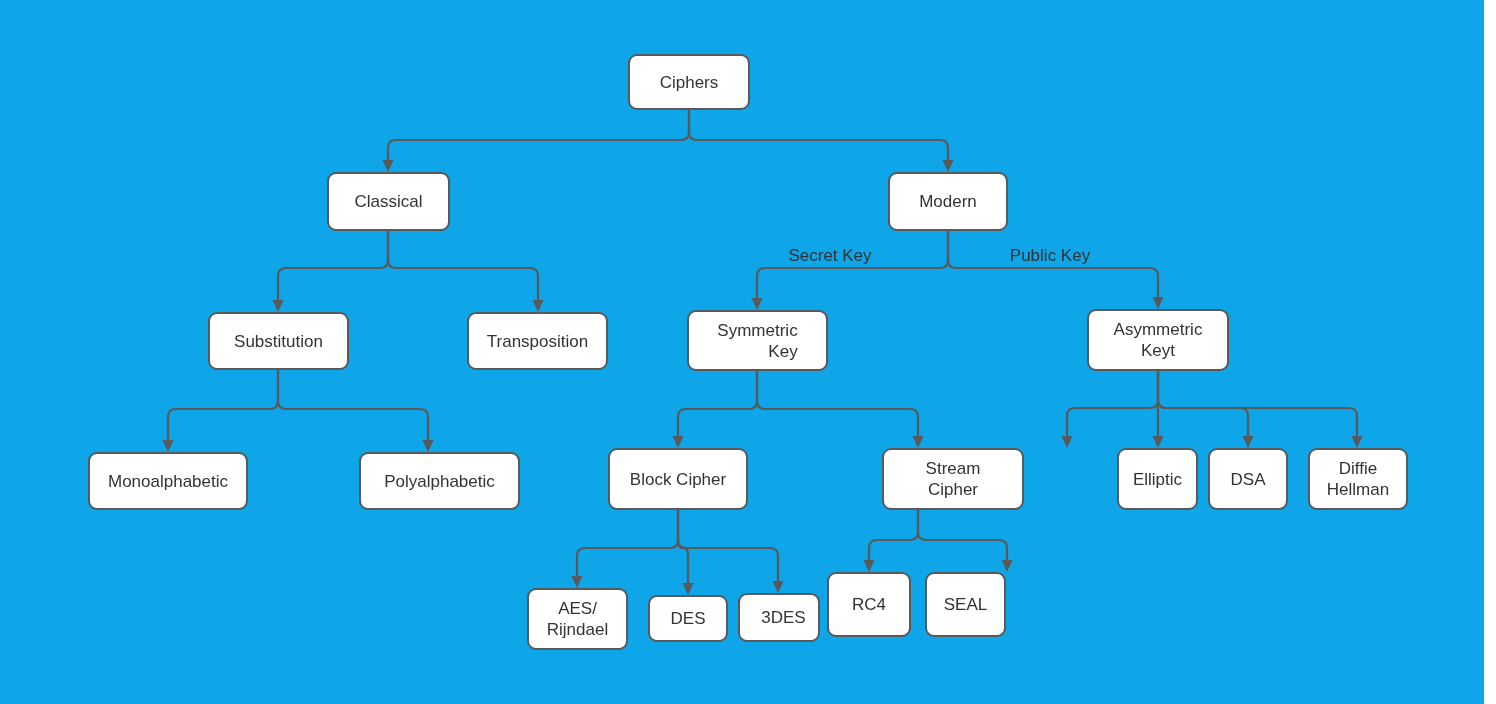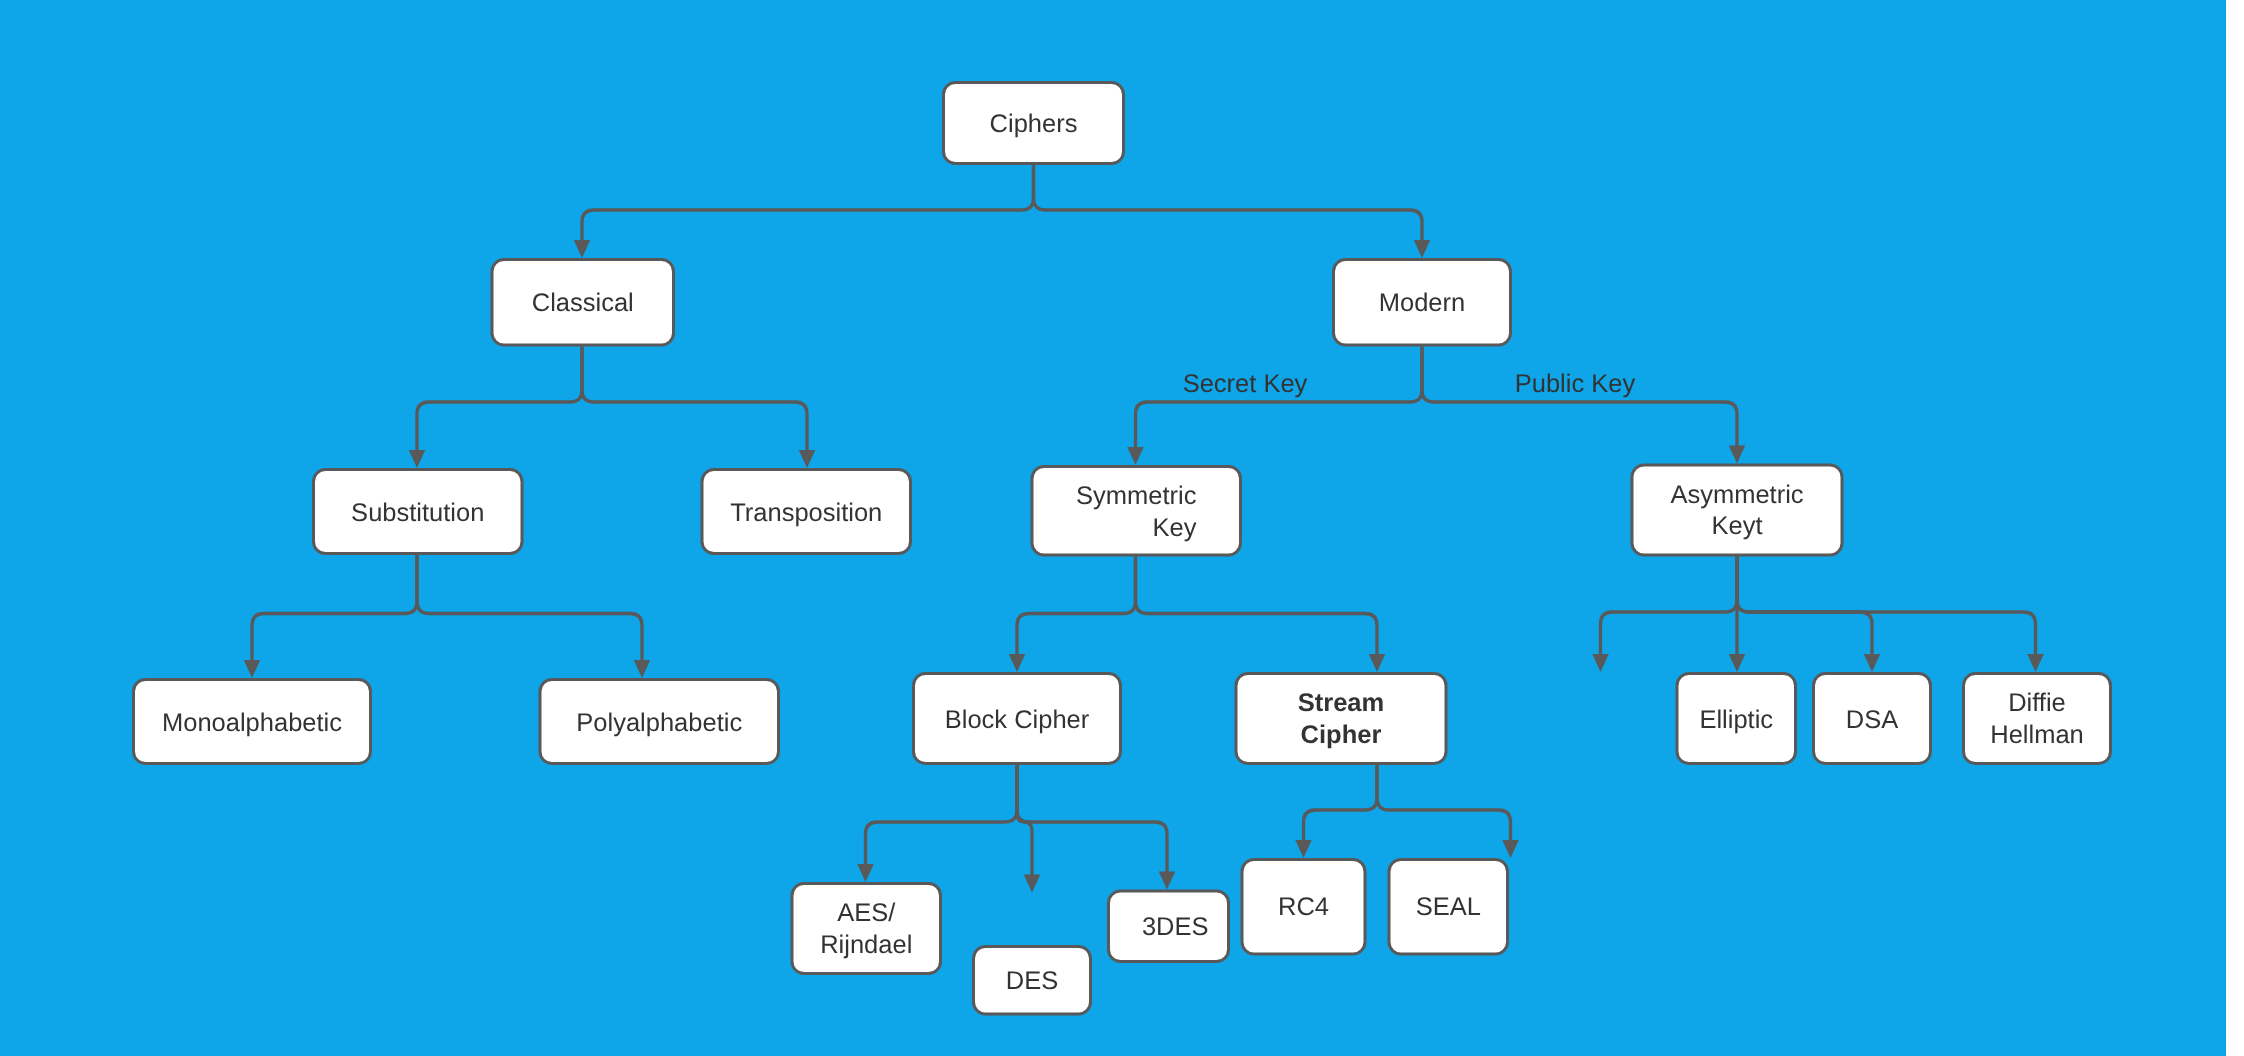--- a/index.html
+++ b/index.html
@@ -135,35 +135,35 @@
 
   <div class="node" style="left:1087px;top:309px;width:142px;height:62px;">Asymmetric
 Keyt</div>
 
   <div class="node" style="left:88px;top:452px;width:160px;height:58px;">Monoalphabetic</div>
 
   <div class="node" style="left:347px;top:452px;width:161px;height:58px;margin-left:12px;">Polyalphabetic</div>
 
   <div class="node" style="left:608px;top:448px;width:140px;height:62px;">Block Cipher</div>
 
-  <div class="node" style="left:823px;top:448px;width:142px;height:62px;font-weight:bold;">Stream
+  <div class="node" style="left:882px;top:448px;width:142px;height:62px;">Stream
 Cipher</div>
 
 
   <div class="node" style="left:1117px;top:448px;width:81px;height:62px;">Elliptic</div>
 
   <div class="node" style="left:1208px;top:448px;width:80px;height:62px;">DSA</div>
 
   <div class="node" style="left:1308px;top:448px;width:100px;height:62px;">Diffie
 Hellman</div>
 
   <div class="node" style="left:527px;top:588px;width:101px;height:62px;">AES/
 Rijndael</div>
 
-  <div class="node" style="left:648px;top:630px;width:80px;height:47px;">DES</div>
+  <div class="node" style="left:648px;top:595px;width:80px;height:47px;">DES</div>
 
   <div class="node" style="left:738px;top:593px;width:82px;height:49px;padding-left:12px;">3DES</div>
 
   <div class="node" style="left:827px;top:572px;width:84px;height:65px;">RC4</div>
 
   <div class="node" style="left:925px;top:572px;width:81px;height:65px;">SEAL</div>
 
 </div>
 
 </body></html>

